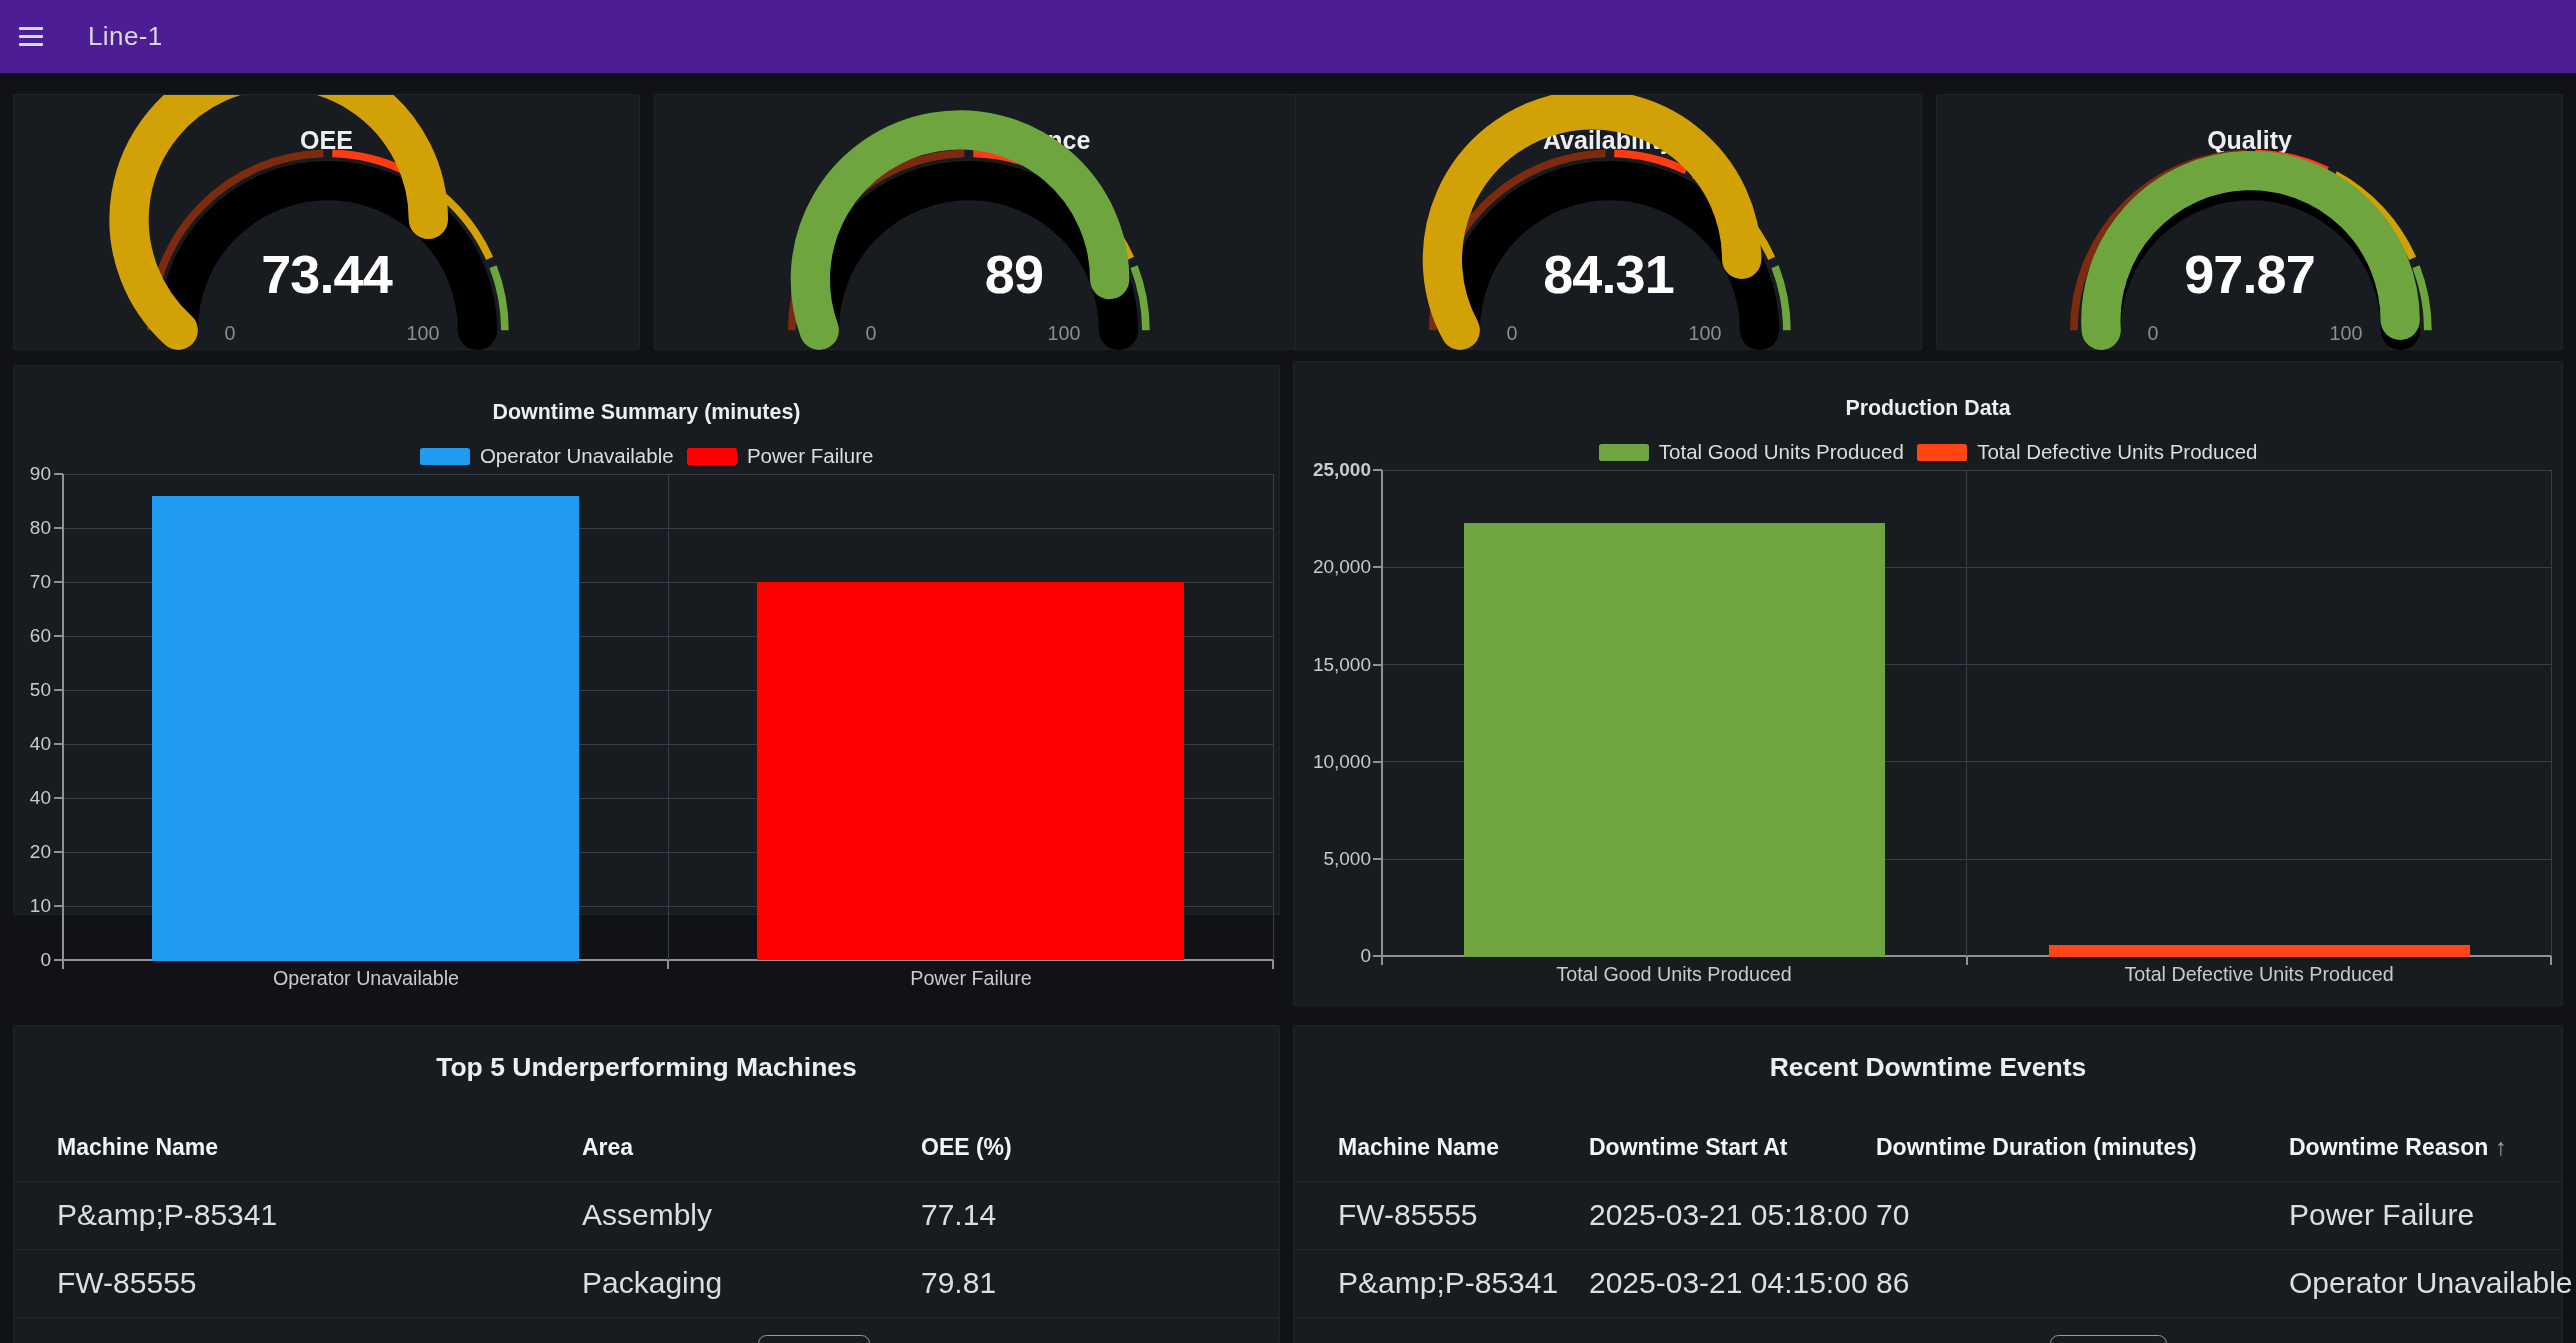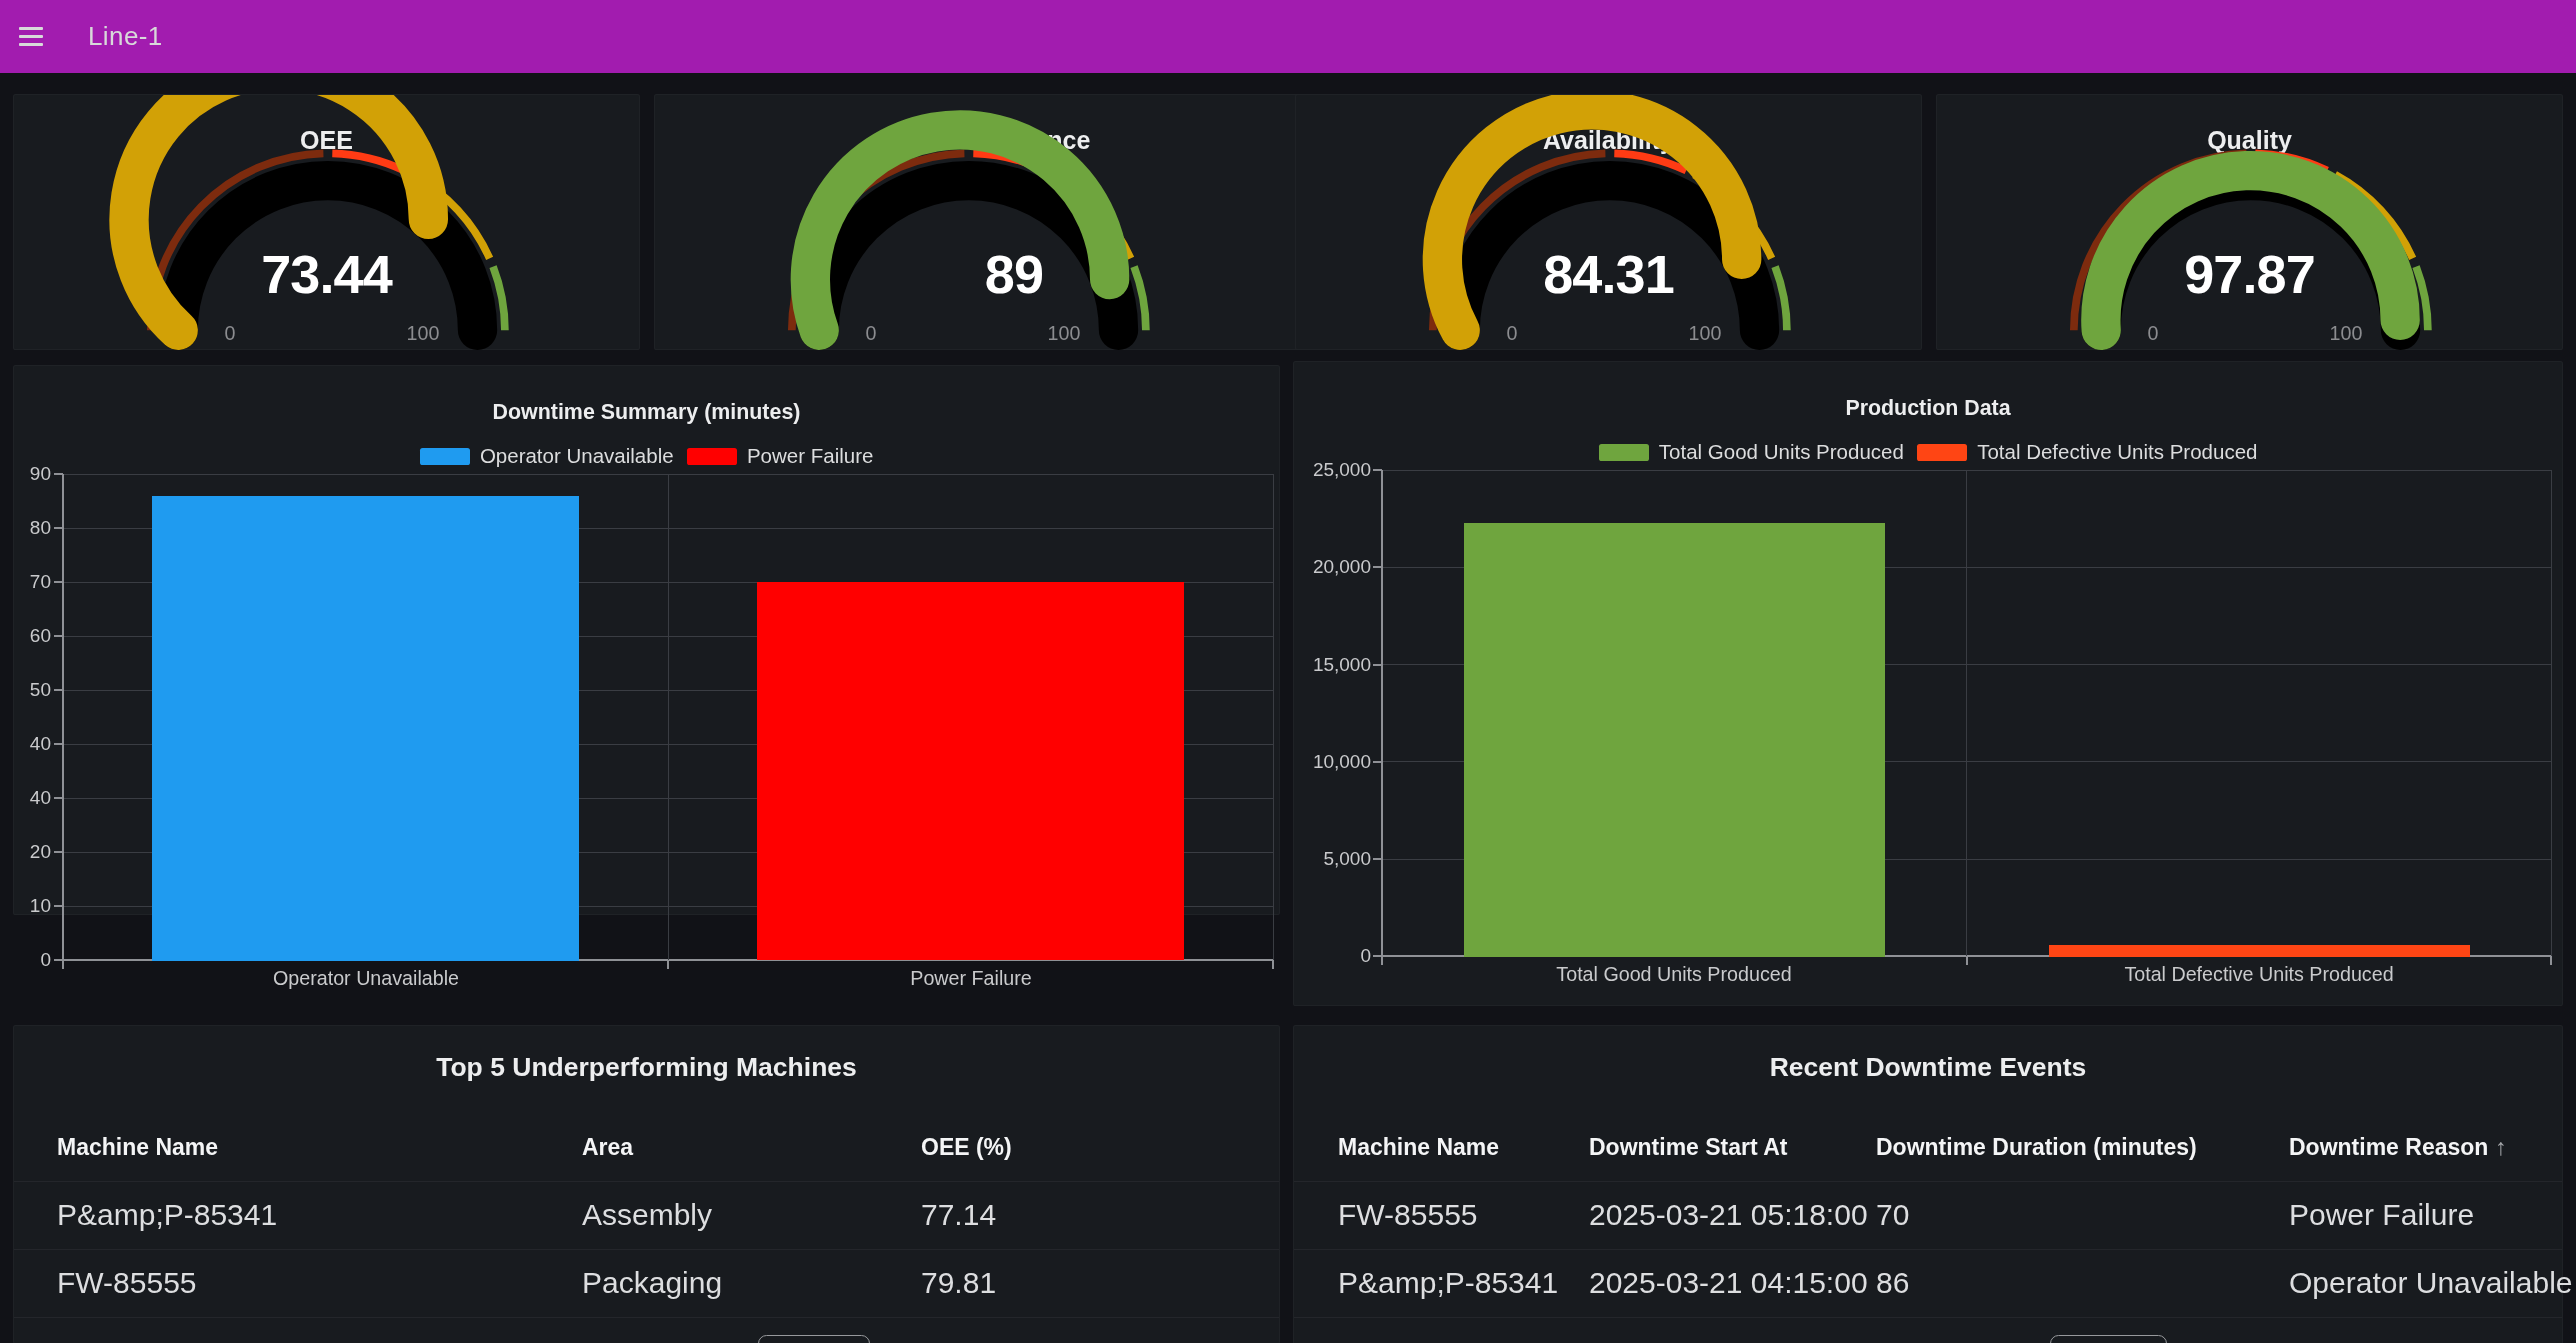--- a/index.html
+++ b/index.html
@@ -2,21 +2,21 @@
 <html style="font-size:13.7px"><head>
 <meta charset="utf-8">
 <style>
   html,body{margin:0;padding:0;}
   body{
     width:2576px;height:1344px;overflow:hidden;position:relative;
     background:#111217;
     font-family:"Liberation Sans", sans-serif;
   }
   
-  .topbar{position:absolute;left:0;top:0;width:2576px;height:73px;background:#a21caf;}
+  .topbar{position:absolute;left:0;top:0;width:2576px;height:73px;background:#4c1d95;}
   .hamburger{position:absolute;left:19px;top:26.5px;width:24px;height:19.7px;
     display:flex;flex-direction:column;justify-content:space-between;cursor:pointer;}
   .hamburger span{display:block;height:3.4px;background:#D8D9DA;border-radius:0.9px;}
   .topbar-title{position:absolute;left:88px;top:0;height:73px;display:flex;align-items:center;
     font-size:26px;color:#D8D9DA;letter-spacing:0.4px;}
   
   .panel{position:absolute;background:#181B1F;border-radius:2.6px;border:0.9px solid rgba(255,255,255,0.03);box-sizing:border-box;}
   #g0{left:13px;top:94px;width:627px;height:256px;}
   #g1{left:654px;top:94px;width:720px;height:256px;}
   #g2{left:1295px;top:94px;width:627px;height:256px;}
@@ -213,21 +213,21 @@
         <div class="ytick" style="top: 291px;"></div>
         <div class="ylabel" style="top: 280px; left: -85px; width: 74px;">10,000</div>
         <div class="gridline h" style="top: 194px;"></div>
         <div class="ytick" style="top: 194px;"></div>
         <div class="ylabel" style="top: 183px; left: -85px; width: 74px;">15,000</div>
         <div class="gridline h" style="top: 97px;"></div>
         <div class="ytick" style="top: 96px;"></div>
         <div class="ylabel" style="top: 85px; left: -85px; width: 74px;">20,000</div>
         <div class="gridline h" style="top: -0.4px;"></div>
         <div class="ytick" style="top: -0.9px;"></div>
-        <div class="ylabel" style="top: -12px; left: -85px; width: 74px;">25,000</div>
+        <div class="ylabel" style="top: -12px; left: -85px; width: 74px; font-weight: bold;">25,000</div>
         <div class="axisline v" style="left: -0.9px;"></div>
         <div class="xtick" style="left: -0.9px;"></div>
         <div class="gridline v" style="left: 584px;"></div>
         <div class="xtick" style="left: 584px;"></div>
         <div class="gridline v" style="left: 1169px;"></div>
         <div class="xtick" style="left: 1168px;"></div>
         <div class="bar" style="left: 82px; top: 53px; width: 421px; height: 434px; background: rgb(111, 165, 62);"></div>
         <div class="bar" style="left: 667px; top: 475px; width: 421px; height: 11.7px; background: rgb(255, 69, 20);"></div>
         <div class="xlabel" style="left: 292px;">Total Good Units Produced</div>
         <div class="xlabel" style="left: 877px;">Total Defective Units Produced</div>

